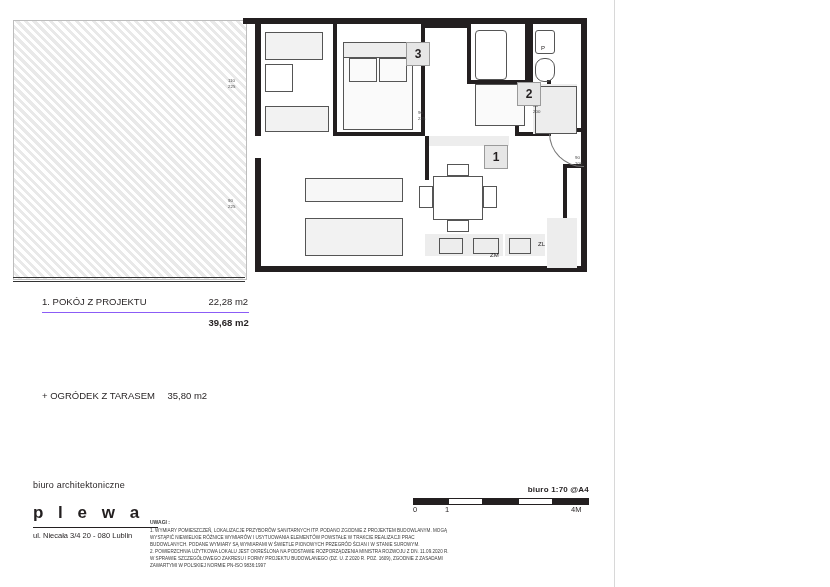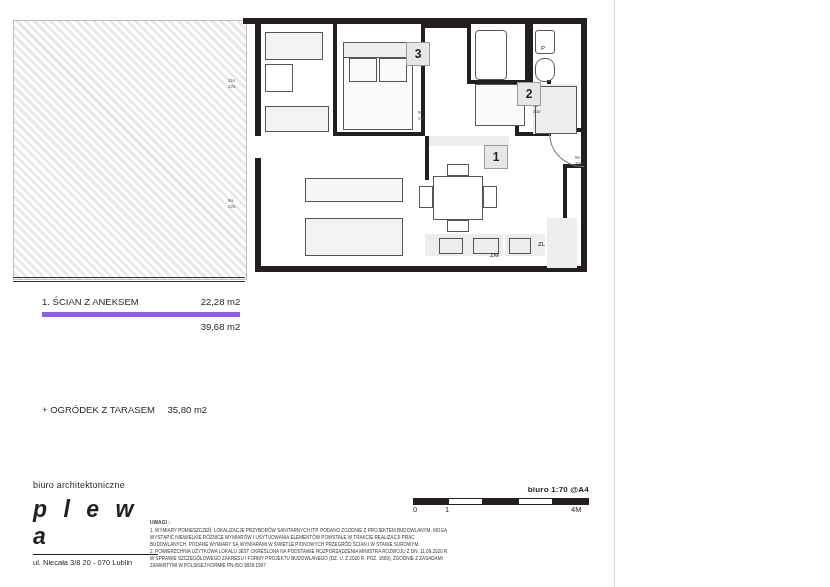--- a/index.html
+++ b/index.html
@@ -25,35 +25,35 @@
 
   
   .badge{position:absolute;width:22px;height:22px;background:#e6e6e6;border:1px solid #9a9a9a;
         display:flex;align-items:center;justify-content:center;font-size:12px;font-weight:bold;color:#231f20;}
 
   
   .legend{position:absolute;left:42px;top:296px;font-size:9.5px;}
   .legend table{border-collapse:collapse;}
   .legend td{padding:0 0 5px 0;font-size:9.5px;white-space:nowrap;}
   .legend td.num{padding-left:62px;}
-  .legend .total td{border-top:5px solid #8b5cf6;padding-top:4px;font-weight:normal;}
-  .garden-txt{position:absolute;left:42px;top:404px;font-size:9.5px;}
+  .legend .total td{border-top:1px solid #8b5cf6;padding-top:4px;font-weight:bold;}
+  .garden-txt{position:absolute;left:42px;top:390px;font-size:9.5px;}
 
   
   .scalewrap{position:absolute;left:413px;top:498px;width:176px;}
   .scale-label{position:absolute;right:0;top:-13px;font-size:8px;font-weight:bold;letter-spacing:.2px;}
   .scalebar{position:relative;width:176px;height:7px;}
   .scalebar div{position:absolute;top:0;height:7px;border:1px solid #231f20;box-sizing:border-box;}
   .sticks{position:relative;width:176px;height:12px;font-size:7.5px;}
   .sticks span{position:absolute;top:0;}
 
   
   .company{position:absolute;left:33px;top:480px;width:125px;}
   .company .c1{font-size:9px;color:#231f20;letter-spacing:.2px;}
-  .company .c2{font-size:23px;letter-spacing:5px;font-weight:bold;margin-top:6px;font-style:italic;}
+  .company .c2{font-size:17px;letter-spacing:5px;font-weight:bold;margin-top:13px;}
   .company .rule{width:125px;height:1px;background:#231f20;margin:4px 0 3px;}
   .company .c3{font-size:7.5px;}
 
   
   .notes{position:absolute;left:150px;top:519px;width:300px;font-size:4.6px;line-height:1.55;color:#3a3a3a;}
   .notes b{font-size:5px;}
 
   
   .right{position:absolute;left:615px;top:0;width:215px;height:587px;}
 
@@ -146,21 +146,21 @@
 
     <div style="position:absolute;left:541px;top:45px;font-size:6px;">P</div>
     <div style="position:absolute;left:538px;top:241px;font-size:6px;">ZL</div>
     <div style="position:absolute;left:490px;top:252px;font-size:6px;">ZM</div>
 
     <div class="legend">
       <table>
         <tbody>
             <tr>
           <td><span>1.</span>
-              <span>ŚCIAN Z ANEKSEM</span></td>
+              <span>POKÓJ Z PROJEKTU</span></td>
           <td class="num">22,28 m2</td>
         </tr>
         <tr class="total">
           <td></td>
           <td class="num">39,68 m2</td>
         </tr>
       </tbody>
         </table>
     </div>
 
@@ -182,21 +182,21 @@
         <span style="left:0;">0</span>
         <span style="left:32px;">1</span>
         <span style="left:158px;">4M</span>
       </div>
     </div>
 
     <div class="company">
       <div class="c1">biuro  architektoniczne</div>
       <div class="c2">p l e w a</div>
       <div class="rule"></div>
-      <div class="c3">ul. Niecała 3/8  20 - 070 Lublin</div>
+      <div class="c3">ul. Niecała 3/4  20 - 080 Lublin</div>
     </div>
 
     <div class="notes">
       <b>UWAGI :</b>
       <div>1. WYMIARY POMIESZCZEŃ, LOKALIZACJE PRZYBORÓW SANITARNYCH ITP. PODANO ZGODNIE Z PROJEKTEM BUDOWLANYM. MOGĄ WYSTĄPIĆ NIEWIELKIE RÓŻNICE WYMIARÓW I USYTUOWANIA ELEMENTÓW POWSTAŁE W TRAKCIE REALIZACJI PRAC BUDOWLANYCH. PODANE WYMIARY SĄ WYMIARAMI W ŚWIETLE PIONOWYCH PRZEGRÓD ŚCIAN I W STANIE SUROWYM.</div>
       <div>2. POWIERZCHNIA UŻYTKOWA LOKALU JEST OKREŚLONA NA PODSTAWIE ROZPORZĄDZENIA MINISTRA ROZWOJU Z DN. 11.09.2020 R. W SPRAWIE SZCZEGÓŁOWEGO ZAKRESU I FORMY PROJEKTU BUDOWLANEGO (DZ. U. Z 2020 R. POZ. 1609), ZGODNIE Z ZASADAMI ZAWARTYMI W POLSKIEJ NORMIE  PN-ISO 9836:1997</div>
     </div>
 
     <div class="plan-border-right"></div>
   </div>

